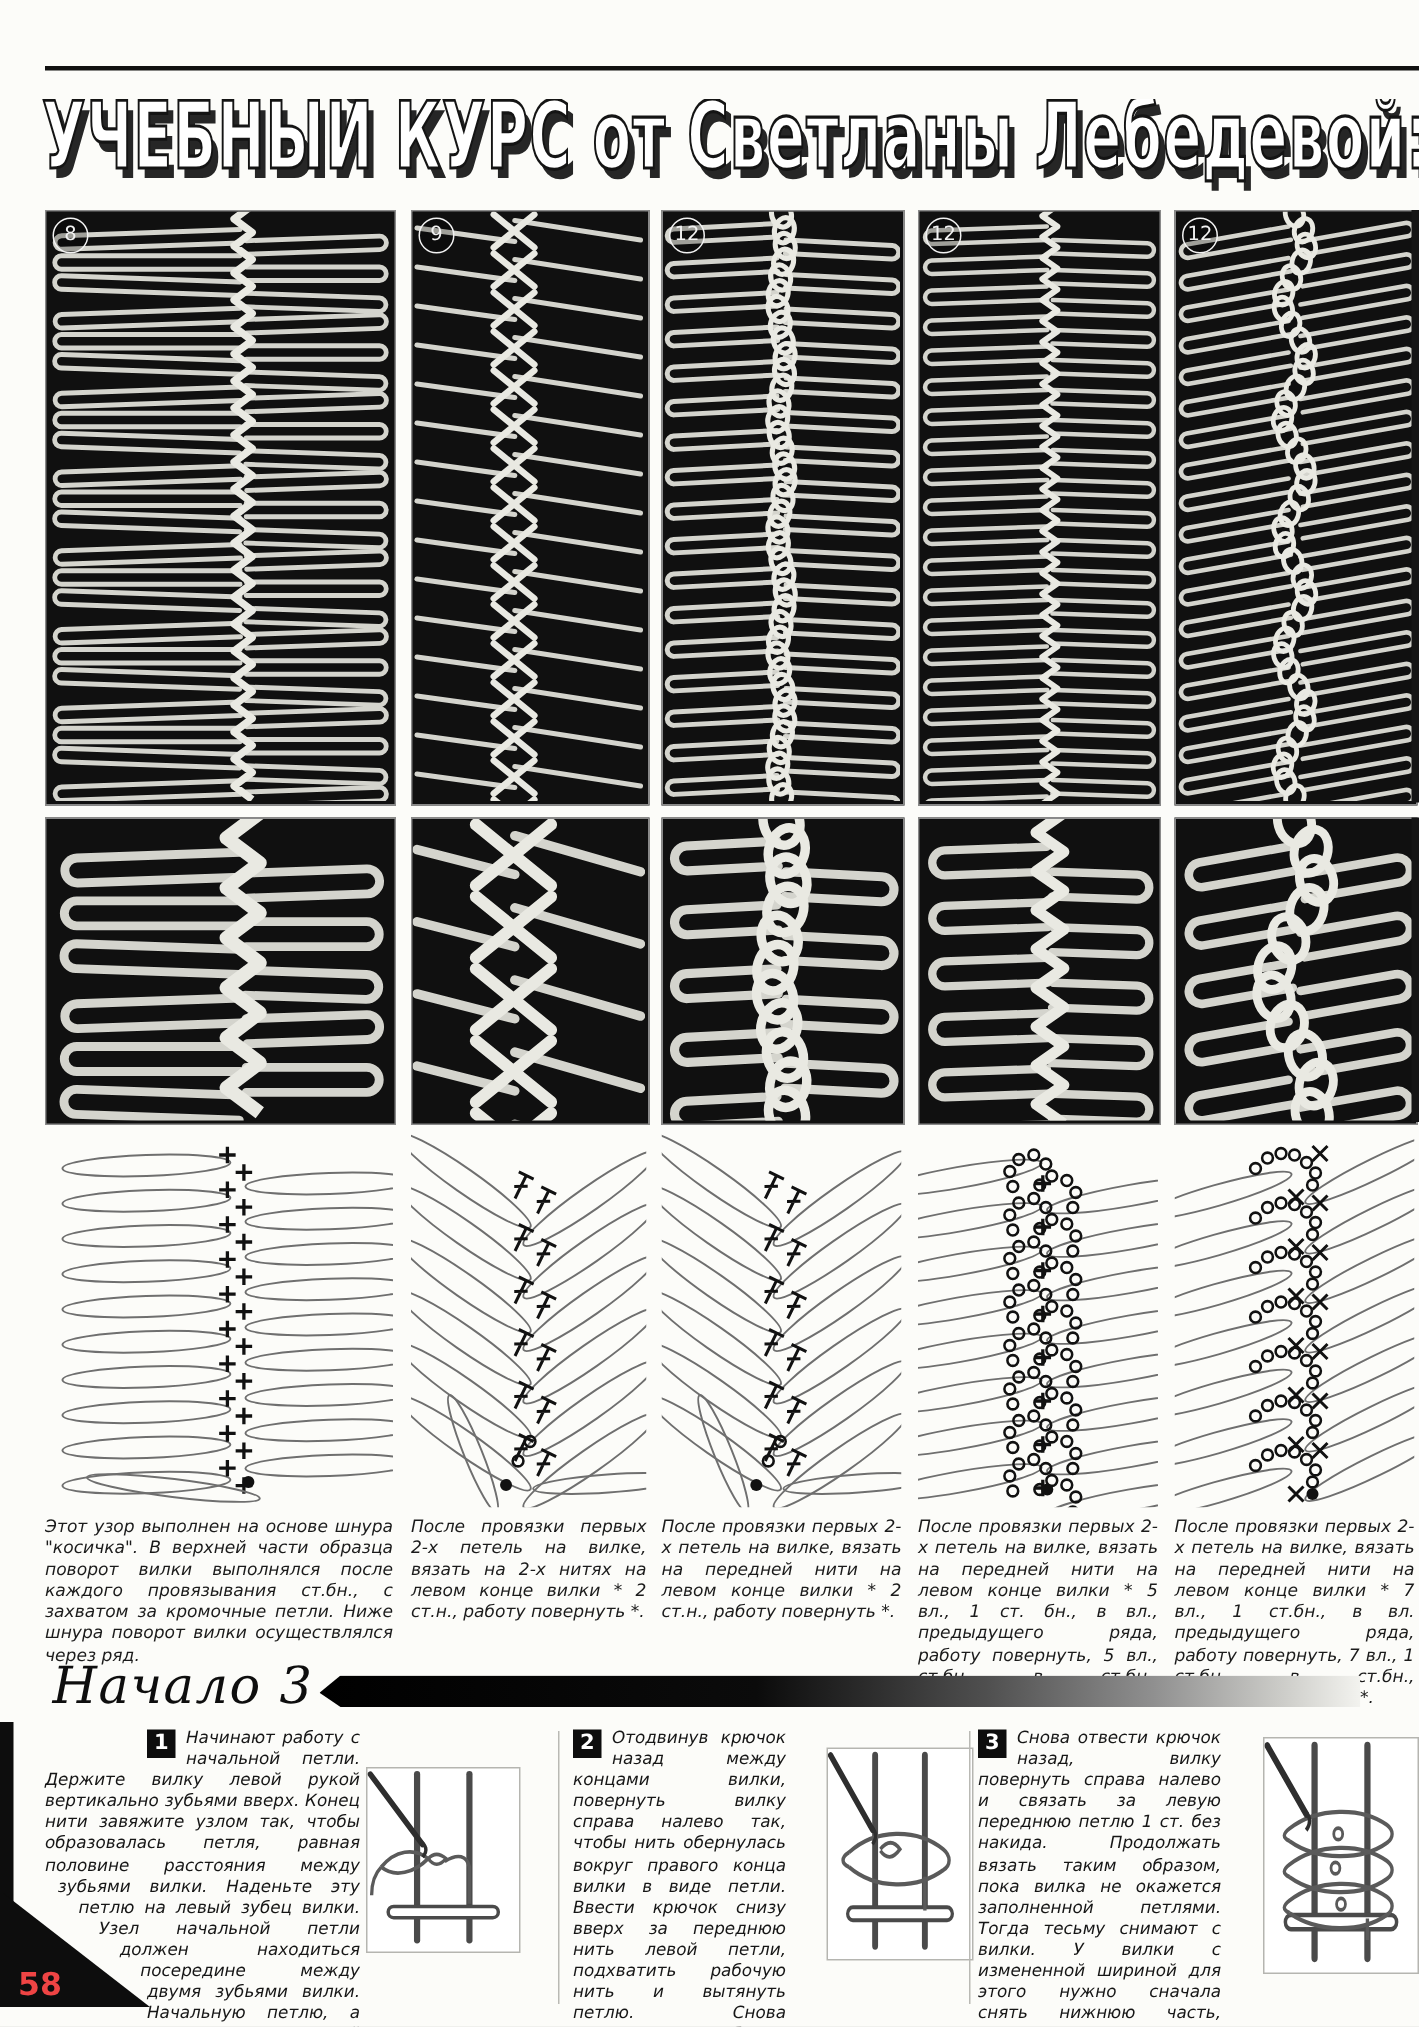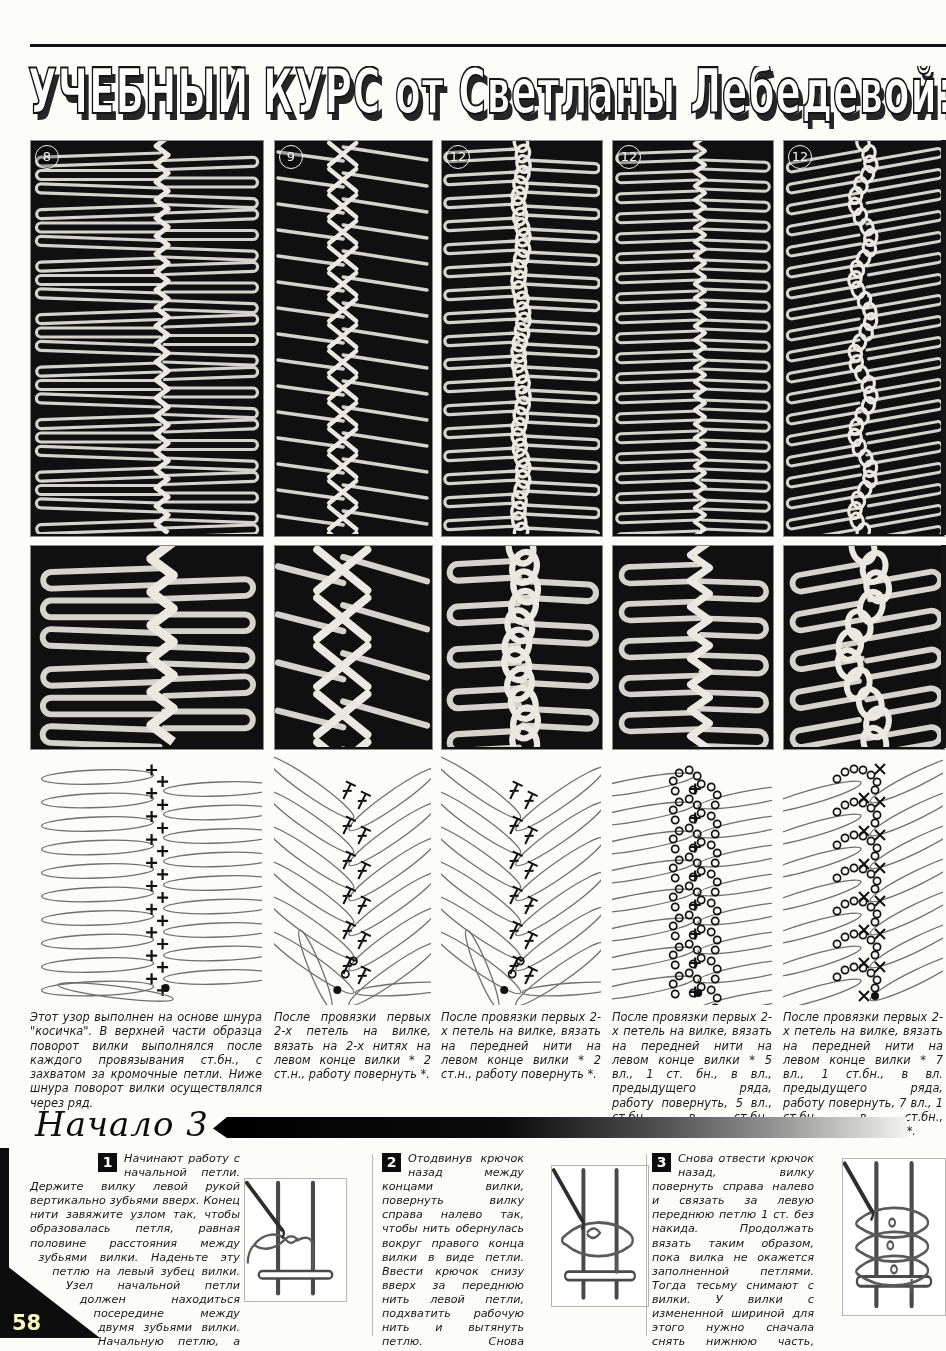--- a/index.html
+++ b/index.html
@@ -57,21 +57,21 @@
   .fig svg{display:block;width:100%;height:100%;}
   .f1{left:244px;top:1178px;width:101px;height:122px;}
   .f2{left:551px;top:1165px;width:96px;height:140px;}
   .f3{left:842px;top:1158px;width:102px;height:156px;}
   .vdiv{position:absolute;top:1154px;width:1px;height:182px;background:#b9b9b4;}
 
   
   .corner-bar{position:absolute;left:0;top:1148px;width:9px;height:190px;background:#0d0d0d;}
   .corner-tri{position:absolute;left:2px;top:1262px;width:98px;height:76px;background:#0d0d0d;
       clip-path:polygon(0 0,100% 100%,0 100%);}
-  .corner-tri span{position:absolute;left:10px;bottom:3px;color:#fef9c3;font-weight:800;font-size:21px;}
+  .corner-tri span{position:absolute;left:10px;bottom:3px;color:#ef4444;font-weight:800;font-size:21px;}
 
   .edge-strip{position:absolute;left:941px;width:5px;background:#151515;}
   .e1{top:140px;height:395px;} .e2{top:545px;height:203px;}
 </style>
 </head>
 <body>
 
 <div class="page">
 
   <div class="hrule"></div>

